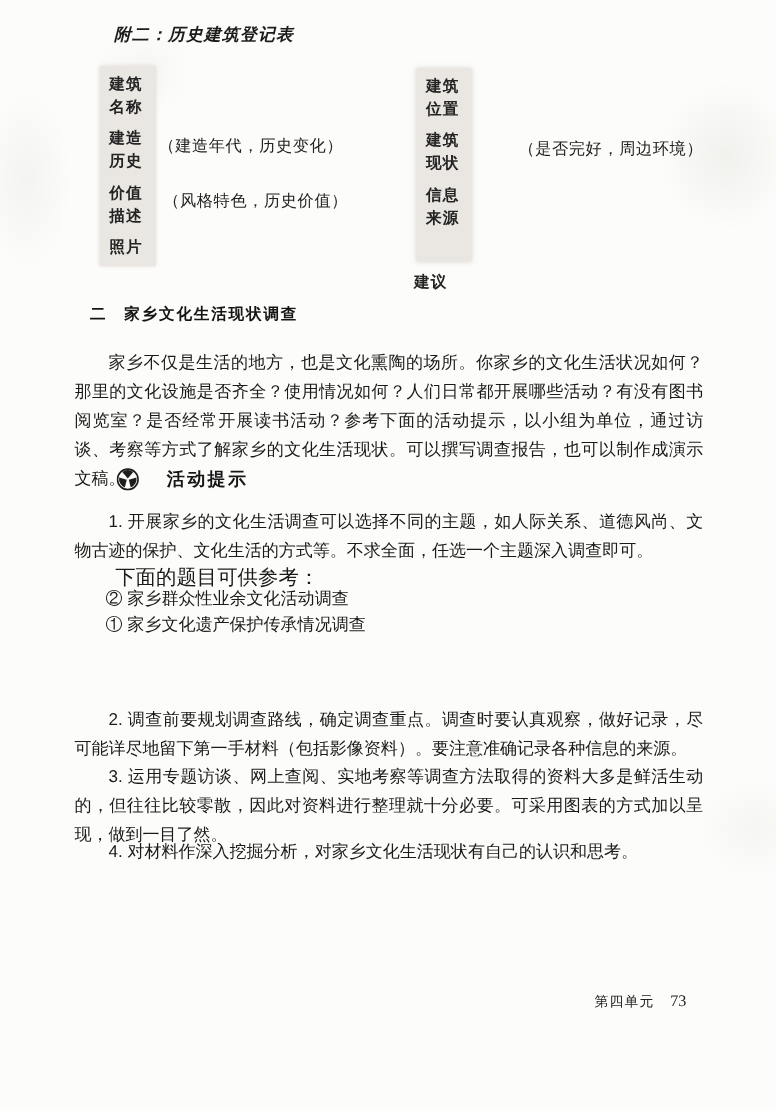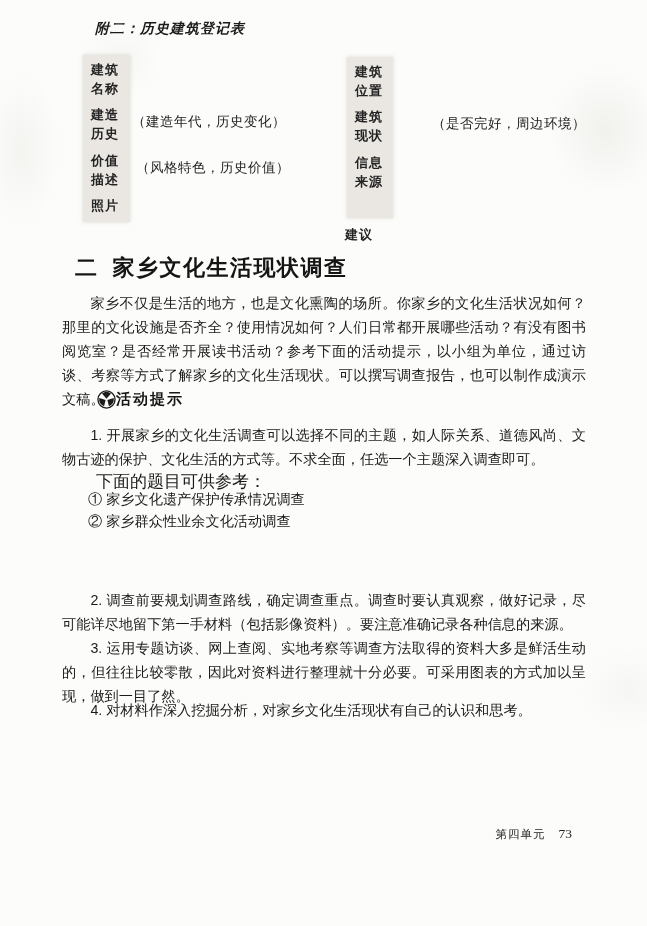--- a/index.html
+++ b/index.html
@@ -39,34 +39,34 @@
     font-weight:600;color:#242424;
     white-space:pre-line;
     letter-spacing:1px;
   }
   .cell-note{
     font-size:13.5px;color:#222;font-weight:500;letter-spacing:.5px;
   }
   
   .section-heading{
     left:75px;top:253px;
-    font-size:22px;font-weight:700;color:#151515;
+    font-size:13px;font-weight:700;color:#151515;
     letter-spacing:1.5px;
   }
   .section-heading .num{margin-right:14px;}
   
   .body-par{
     left:62px;width:524px;
     font-size:14.2px;line-height:24px;
     text-align:justify;text-justify:inter-ideograph;
     text-indent:2em;color:#1a1a1a;
   }
   .intro{top:291px;}
   
-  .tips-header{left:97px;top:390px;display:flex;align-items:flex-end;gap:0;}
+  .tips-header{left:97px;top:390px;display:flex;align-items:flex-end;gap:23px;}
   .emblem{width:19px;height:19px;display:block;}
   .tips-title{font-size:15px;font-weight:700;letter-spacing:2px;color:#161616;}
   .p1{top:423px;}
   .ref-intro{left:62px;top:470px;width:524px;font-size:17px;color:#1a1a1a;text-indent:2em;}
   .topics{left:88px;top:488px;width:480px;font-size:14.2px;line-height:22px;color:#1a1a1a;}
   .topics .topic{white-space:nowrap;}
   .p2{top:588px;}
   .p3{top:636px;}
   .p4{top:698px;}
   
@@ -128,22 +128,22 @@
       </svg>
     </span>
     <span class="tips-title">活动提示</span>
   </div>
 
   <div class="abs body-par p1">1. 开展家乡的文化生活调查可以选择不同的主题，如人际关系、道德风尚、文物古迹的保护、文化生活的方式等。不求全面，任选一个主题深入调查即可。</div>
 
   <div class="abs ref-intro">下面的题目可供参考：</div>
 
   <div class="abs topics">
+    <div class="topic">② 家乡群众性业余文化活动调查</div>
     <div class="topic">① 家乡文化遗产保护传承情况调查</div>
-    <div class="topic">② 家乡群众性业余文化活动调查</div>
   </div>
 
   <div class="abs body-par p2">2. 调查前要规划调查路线，确定调查重点。调查时要认真观察，做好记录，尽可能详尽地留下第一手材料（包括影像资料）。要注意准确记录各种信息的来源。</div>
   <div class="abs body-par p3">3. 运用专题访谈、网上查阅、实地考察等调查方法取得的资料大多是鲜活生动的，但往往比较零散，因此对资料进行整理就十分必要。可采用图表的方式加以呈现，做到一目了然。</div>
   <div class="abs body-par p4">4. 对材料作深入挖掘分析，对家乡文化生活现状有自己的认识和思考。</div>
 
   <div class="abs footer">
     <span class="unit">第四单元</span>
     <span class="pagenum">73</span>
   </div>

